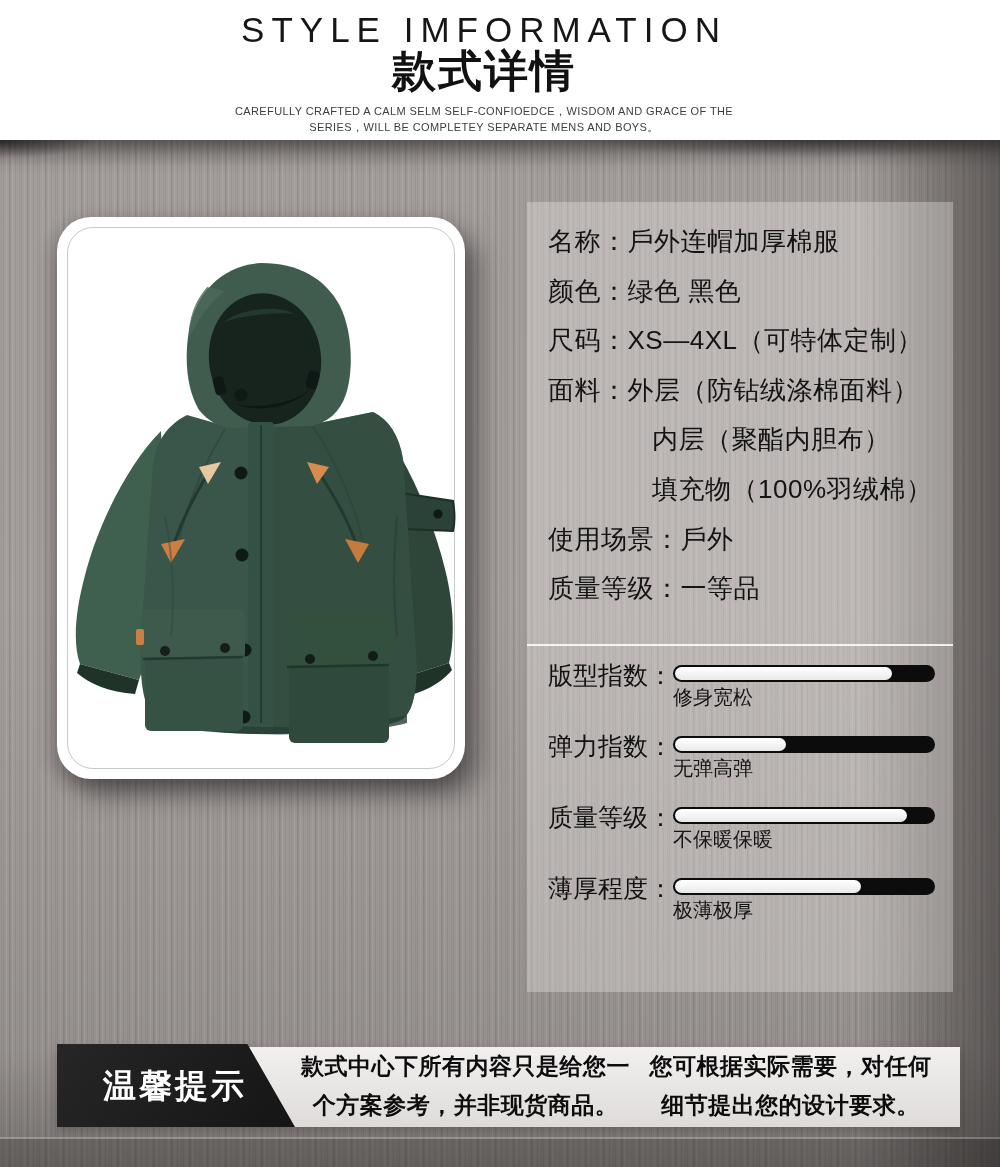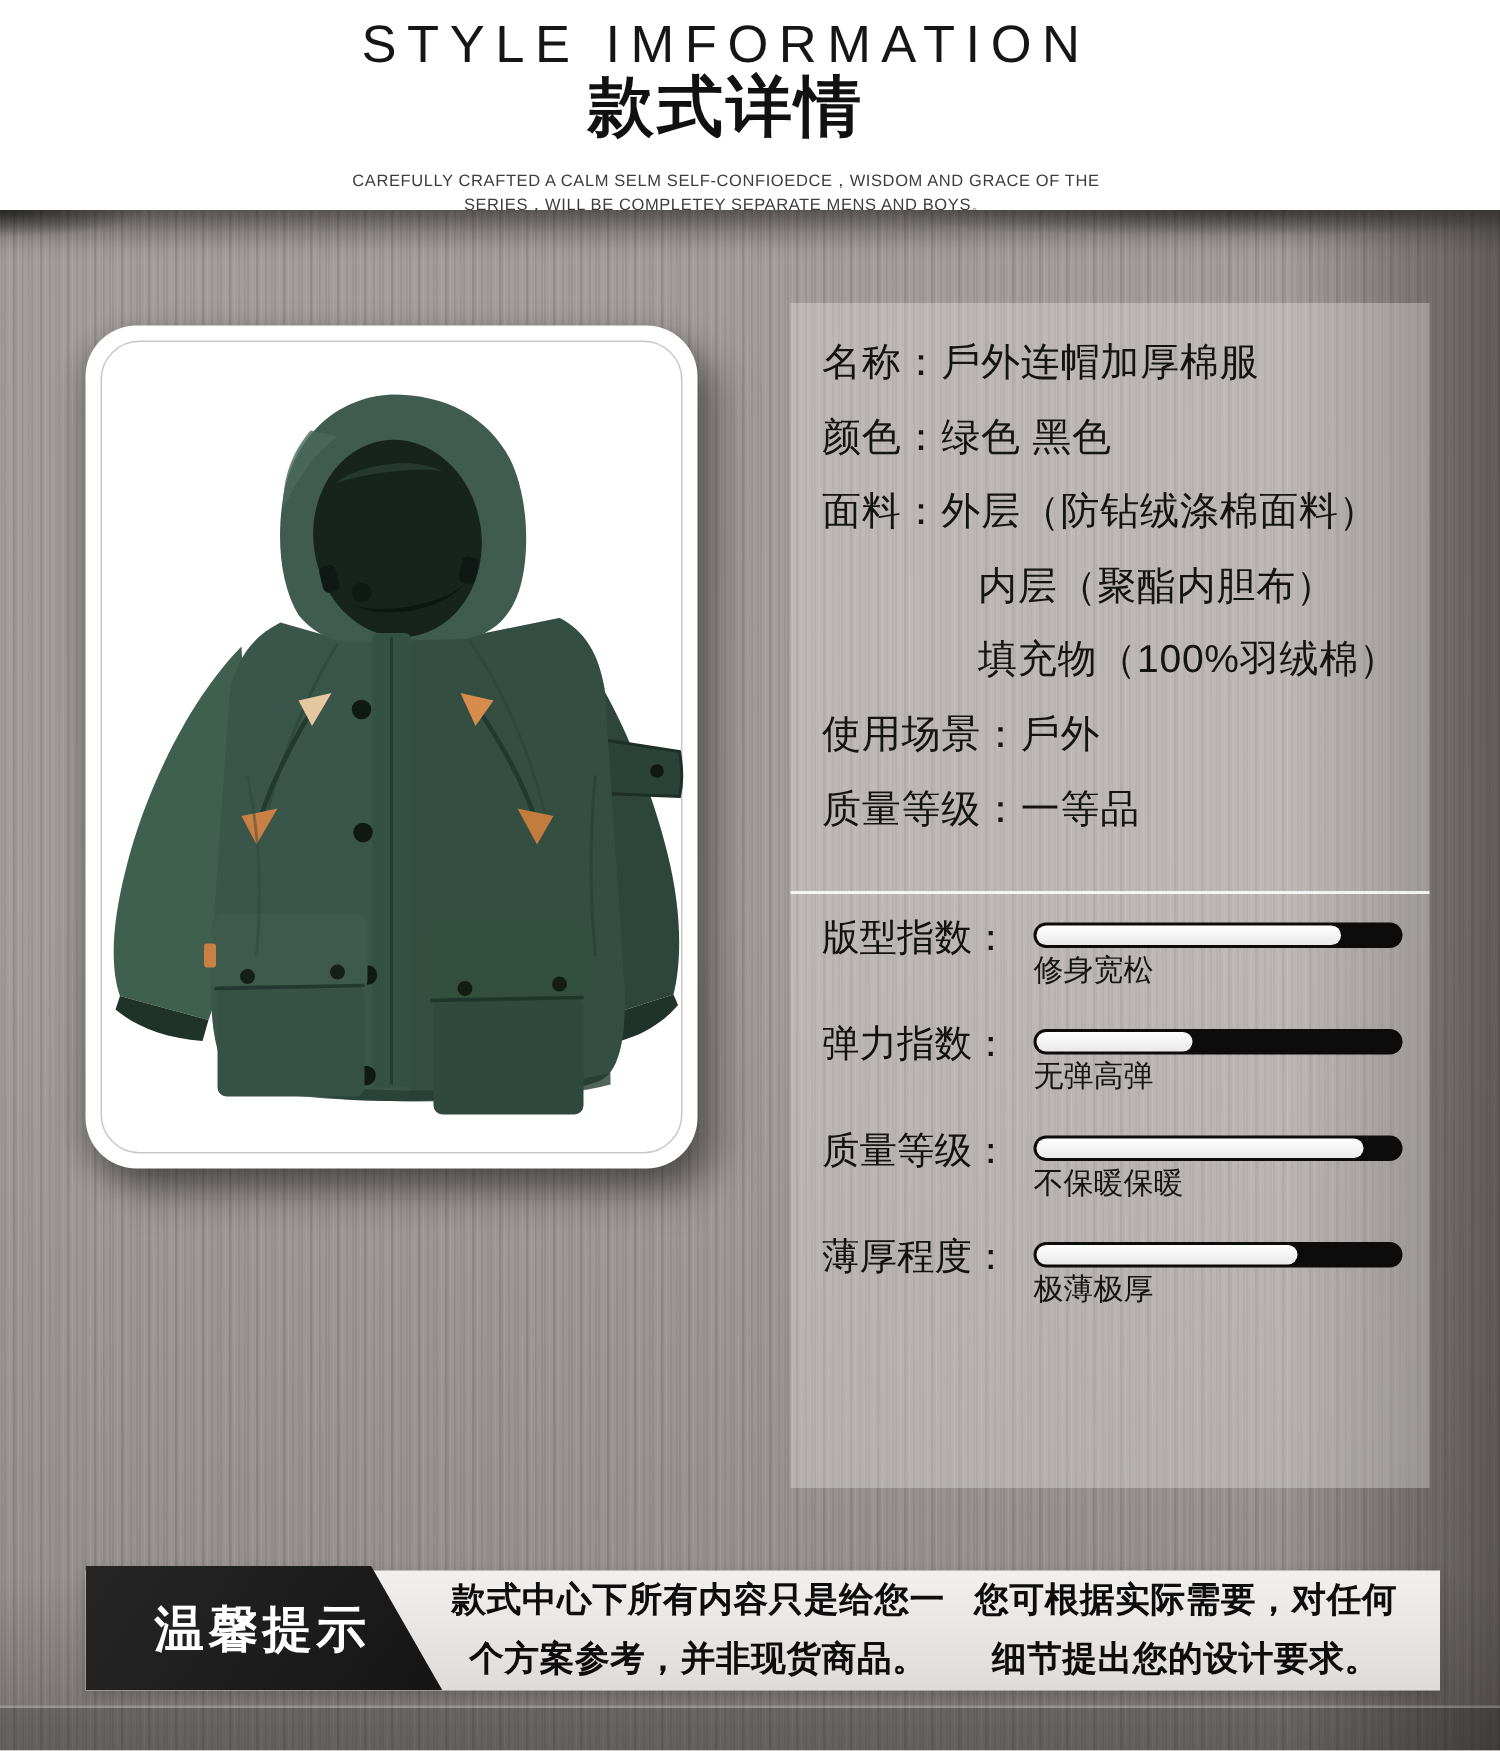--- a/index.html
+++ b/index.html
@@ -12,21 +12,21 @@
   .title-en{
     margin-top:10px;font-size:35px;font-weight:500;letter-spacing:7px;color:#161616;
     font-family:"Liberation Sans","DejaVu Sans",sans-serif;
   }
   .title-cn-row{display:flex;align-items:center;justify-content:center;margin-top:-2px;height:46px;flex-direction:column;}
   .title-line{width:122px;height:2px;background:#1b1b1b;}
   .title-cn{
     margin:0 16px;font-size:44px;font-weight:700;color:#111;
     font-family:"DejaVu Serif","Liberation Serif",serif;letter-spacing:2px;
   }
-  .subtitle{margin-top:19px;font-size:11px;line-height:16px;color:#3d3d3d;letter-spacing:.4px;font-weight:500;}
+  .subtitle{margin-top:9px;font-size:11px;line-height:16px;color:#3d3d3d;letter-spacing:.4px;font-weight:500;}
   
   .metal{
     position:absolute;left:0;top:140px;width:1000px;height:1039px;overflow:hidden;
     background:
       repeating-linear-gradient(90deg, rgba(255,255,255,.08) 0 1px, rgba(255,255,255,0) 1px 3px, rgba(0,0,0,.06) 3px 4px, rgba(0,0,0,0) 4px 6px),
       repeating-linear-gradient(90deg, rgba(0,0,0,.05) 0 2px, rgba(0,0,0,0) 2px 9px),
       linear-gradient(180deg,#8d8886 0px,#a29c9a 34px,#a39d9b 45%,#9b9593 72%,#918c8a 100%);
   }
   .top-band{
     position:absolute;left:0;top:0;width:100%;height:26px;
@@ -65,21 +65,21 @@
   }
   .spec-row{
     font-size:26px;line-height:49.6px;color:#141414;font-weight:500;
     white-space:nowrap;letter-spacing:.5px;
   }
   .spec-row.indent{padding-left:104px;}
   .panel-divider{
     margin:30px -18px 0 -21px;height:2px;border:none;
     background:rgba(255,255,255,.85);
   }
-  .srow{display:flex;align-items:flex-start;margin-top:22px;gap:16px;}
+  .srow{display:flex;align-items:flex-start;margin-top:22px;}
   .srow.first{margin-top:14px;}
   .srow-label{flex:0 0 122px;font-size:25px;line-height:30px;color:#121212;font-weight:500;white-space:nowrap;}
   .srow-bar-col{flex:1;margin-top:5px;}
   .bar{
     height:17px;border-radius:9px;background:#0c0c0c;box-sizing:border-box;padding:2px;
   }
   .bar-fill{height:13px;border-radius:7px;background:linear-gradient(180deg,#ffffff,#e9e9e9);}
   .bar-ends{display:flex;justify-content:flex-start;margin-top:3px;font-size:20px;line-height:24px;color:#151515;font-weight:500;}
   
   .notice-strip{
@@ -183,20 +183,21 @@
         <circle cx="316" cy="439" r="5" fill="#121d17"></circle>
 
         <path d="M108 300 C 116 340 118 380 114 420" fill="none" stroke="#2c463b" stroke-width="2" opacity="0.45"></path>
         <path d="M340 300 C 336 340 336 380 340 420" fill="none" stroke="#223831" stroke-width="2" opacity="0.45"></path>
       </svg>
     </div>
 
     <div class="specs-panel">
       <div class="spec-row">名称：戶外连帽加厚棉服</div>
       <div class="spec-row">颜色：绿色 黑色</div>
+      <div class="spec-row">尺码：XS—4XL（可特体定制）</div>
       <div class="spec-row">面料：外层（防钻绒涤棉面料）</div>
       <div class="spec-row indent">内层（聚酯内胆布）</div>
       <div class="spec-row indent">填充物（100%羽绒棉）</div>
       <div class="spec-row">使用场景：戶外</div>
       <div class="spec-row">质量等级：一等品</div>
 
       <hr class="panel-divider">
 
       <div class="srow first">
         <div class="srow-label">版型指数：</div>

